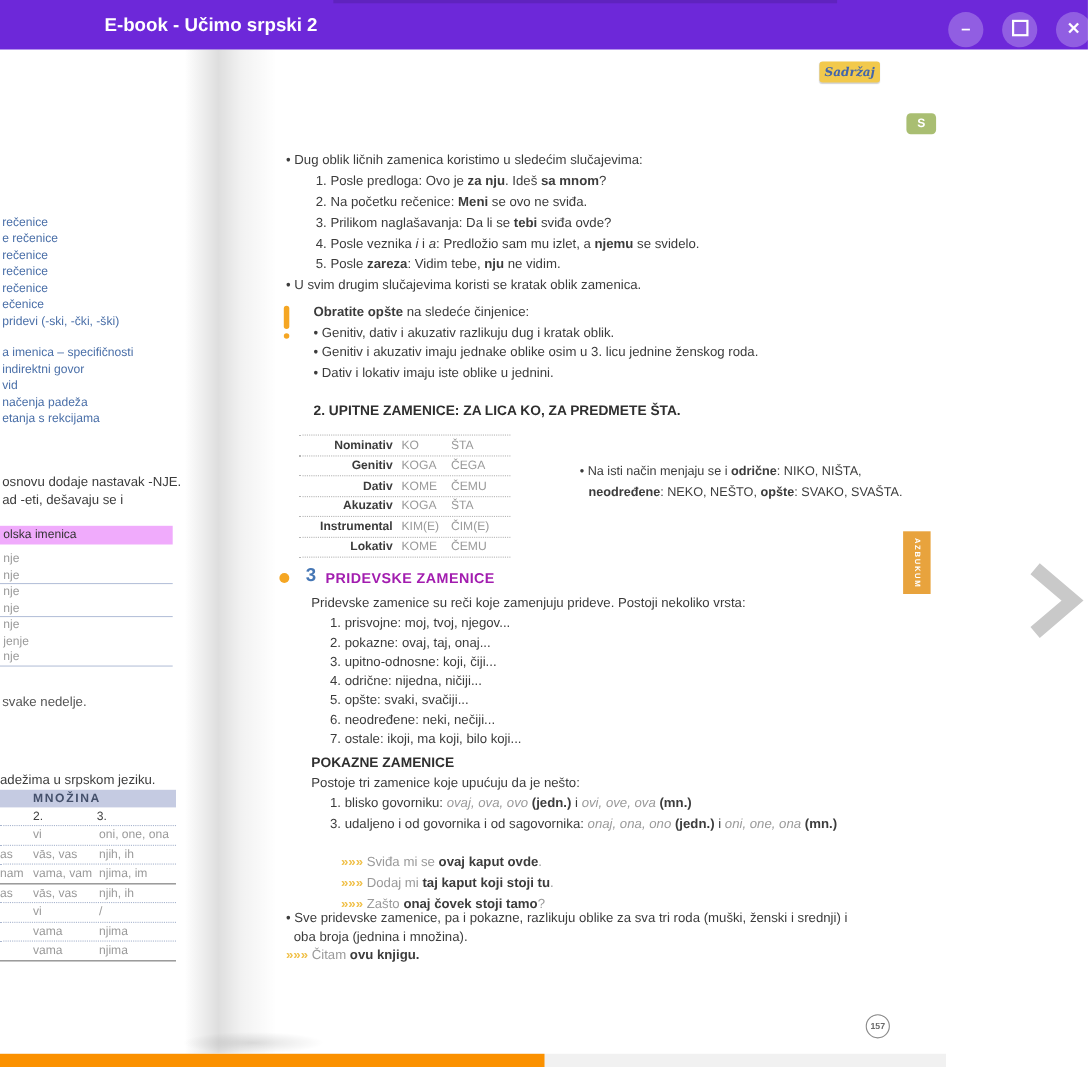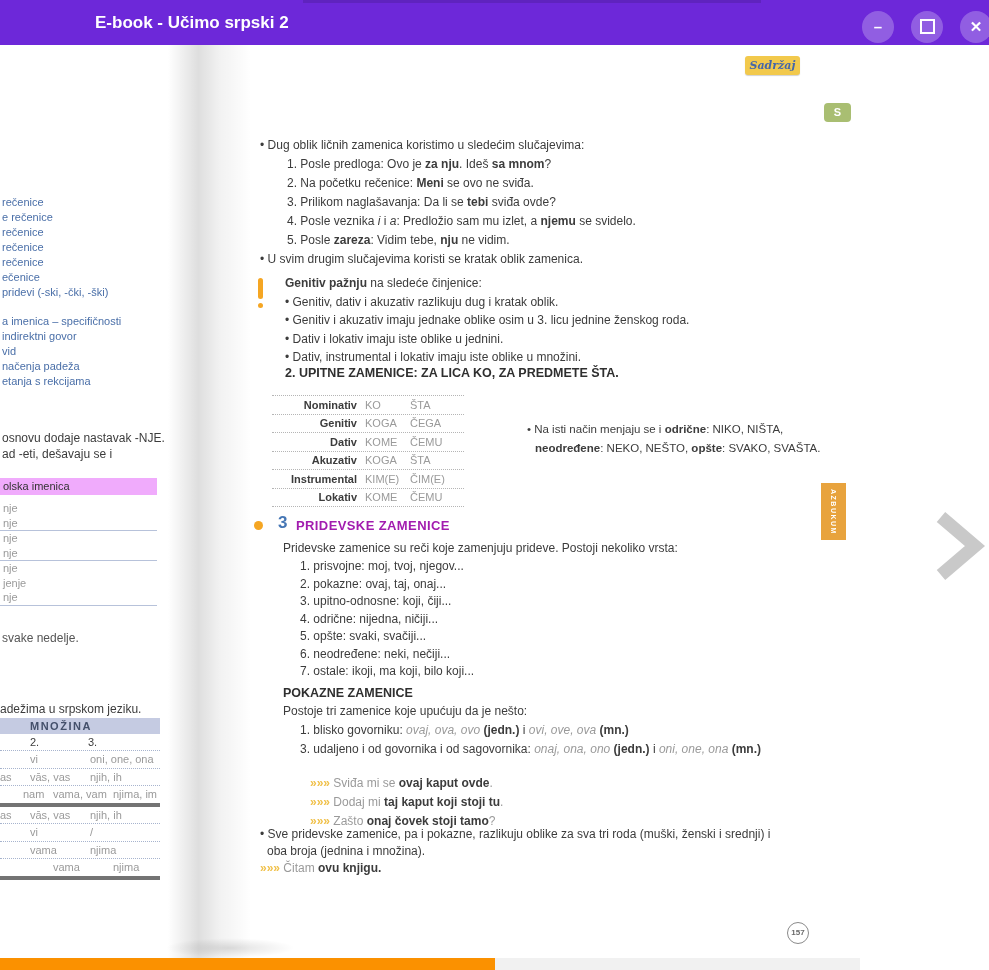--- a/index.html
+++ b/index.html
@@ -46,21 +46,21 @@
   .lp-note1{position:absolute;left:2px;top:631px;font-size:12px;color:#555;white-space:nowrap;}
   .lp-note2{position:absolute;left:0;top:702px;font-size:12px;color:#3C3C3C;white-space:nowrap;}
 
   .t2{position:absolute;left:0;top:718px;width:160px;font-size:11px;}
   .t2-header{background:#C5CBE2;color:#44506B;font-weight:700;letter-spacing:1.5px;
     height:16px;line-height:16px;padding-left:30px;white-space:nowrap;}
   .t2-sub{display:flex;height:16px;line-height:16px;color:#3C3C3C;border-bottom:1px dotted #A7B4CE;}
   .t2-sub .s2c{width:58px;margin-left:30px;}
   .t2-rows>div{display:flex;height:16.5px;line-height:16.5px;color:#9a9a9a;
     border-bottom:1px dotted #A7B4CE;white-space:nowrap;}
-  .t2-rows>div:nth-child(3),.t2-rows>div:nth-child(7){border-bottom:4px solid #737373;padding-left:23px;}
+  .t2-rows>div:nth-child(3),.t2-rows>div:nth-child(7){border-bottom:1px solid #737373;}
   .t2-rows .c1{width:30px;overflow:hidden;}
   .t2-rows .c2{width:60px;}
   .t2-rows .c3{flex:1;}
 
   
   .rline{white-space:nowrap;}
   .rp-intro{position:absolute;left:260px;top:136px;font-size:12px;line-height:19px;color:#3C3C3C;}
   .rp-intro>div:nth-child(n+2):nth-child(-n+6){padding-left:27px;}
 
   .attention{position:absolute;left:258px;top:274px;}
@@ -235,25 +235,24 @@
     <div class="rline"><span>• U svim drugim slučajevima koristi se kratak oblik zamenica.</span></div>
   </div>
 
 <div class="attention">
   <div class="attn-icon">
     <div class="attn-bar"></div>
     <div class="attn-dot"></div>
   </div>
   <div class="attn-lines">
 
-  <div class="rline"><span style="font-weight: 700;">Genitiv pažnju</span><span> na sledeće činjenice:</span></div>
+  <div class="rline"><span style="font-weight: 700;">Obratite opšte</span><span> na sledeće činjenice:</span></div>
       <div class="rline"><span>• Genitiv, dativ i akuzativ razlikuju dug i kratak oblik.</span></div>
       <div class="rline"><span>• Genitiv i akuzativ imaju jednake oblike osim u 3. licu jednine ženskog roda.</span></div>
       <div class="rline"><span>• Dativ i lokativ imaju iste oblike u jednini.</span></div>
-      <div class="rline"><span>• Dativ, instrumental i lokativ imaju iste oblike u množini.</span></div>
     </div>
 </div>
 
 <div class="s2-heading">2. UPITNE ZAMENICE: ZA LICA KO, ZA PREDMETE ŠTA.</div>
 
 <div class="s2-table">
 
 <div>
     <span class="lbl">Nominativ</span>
     <span class="v1">KO</span>

